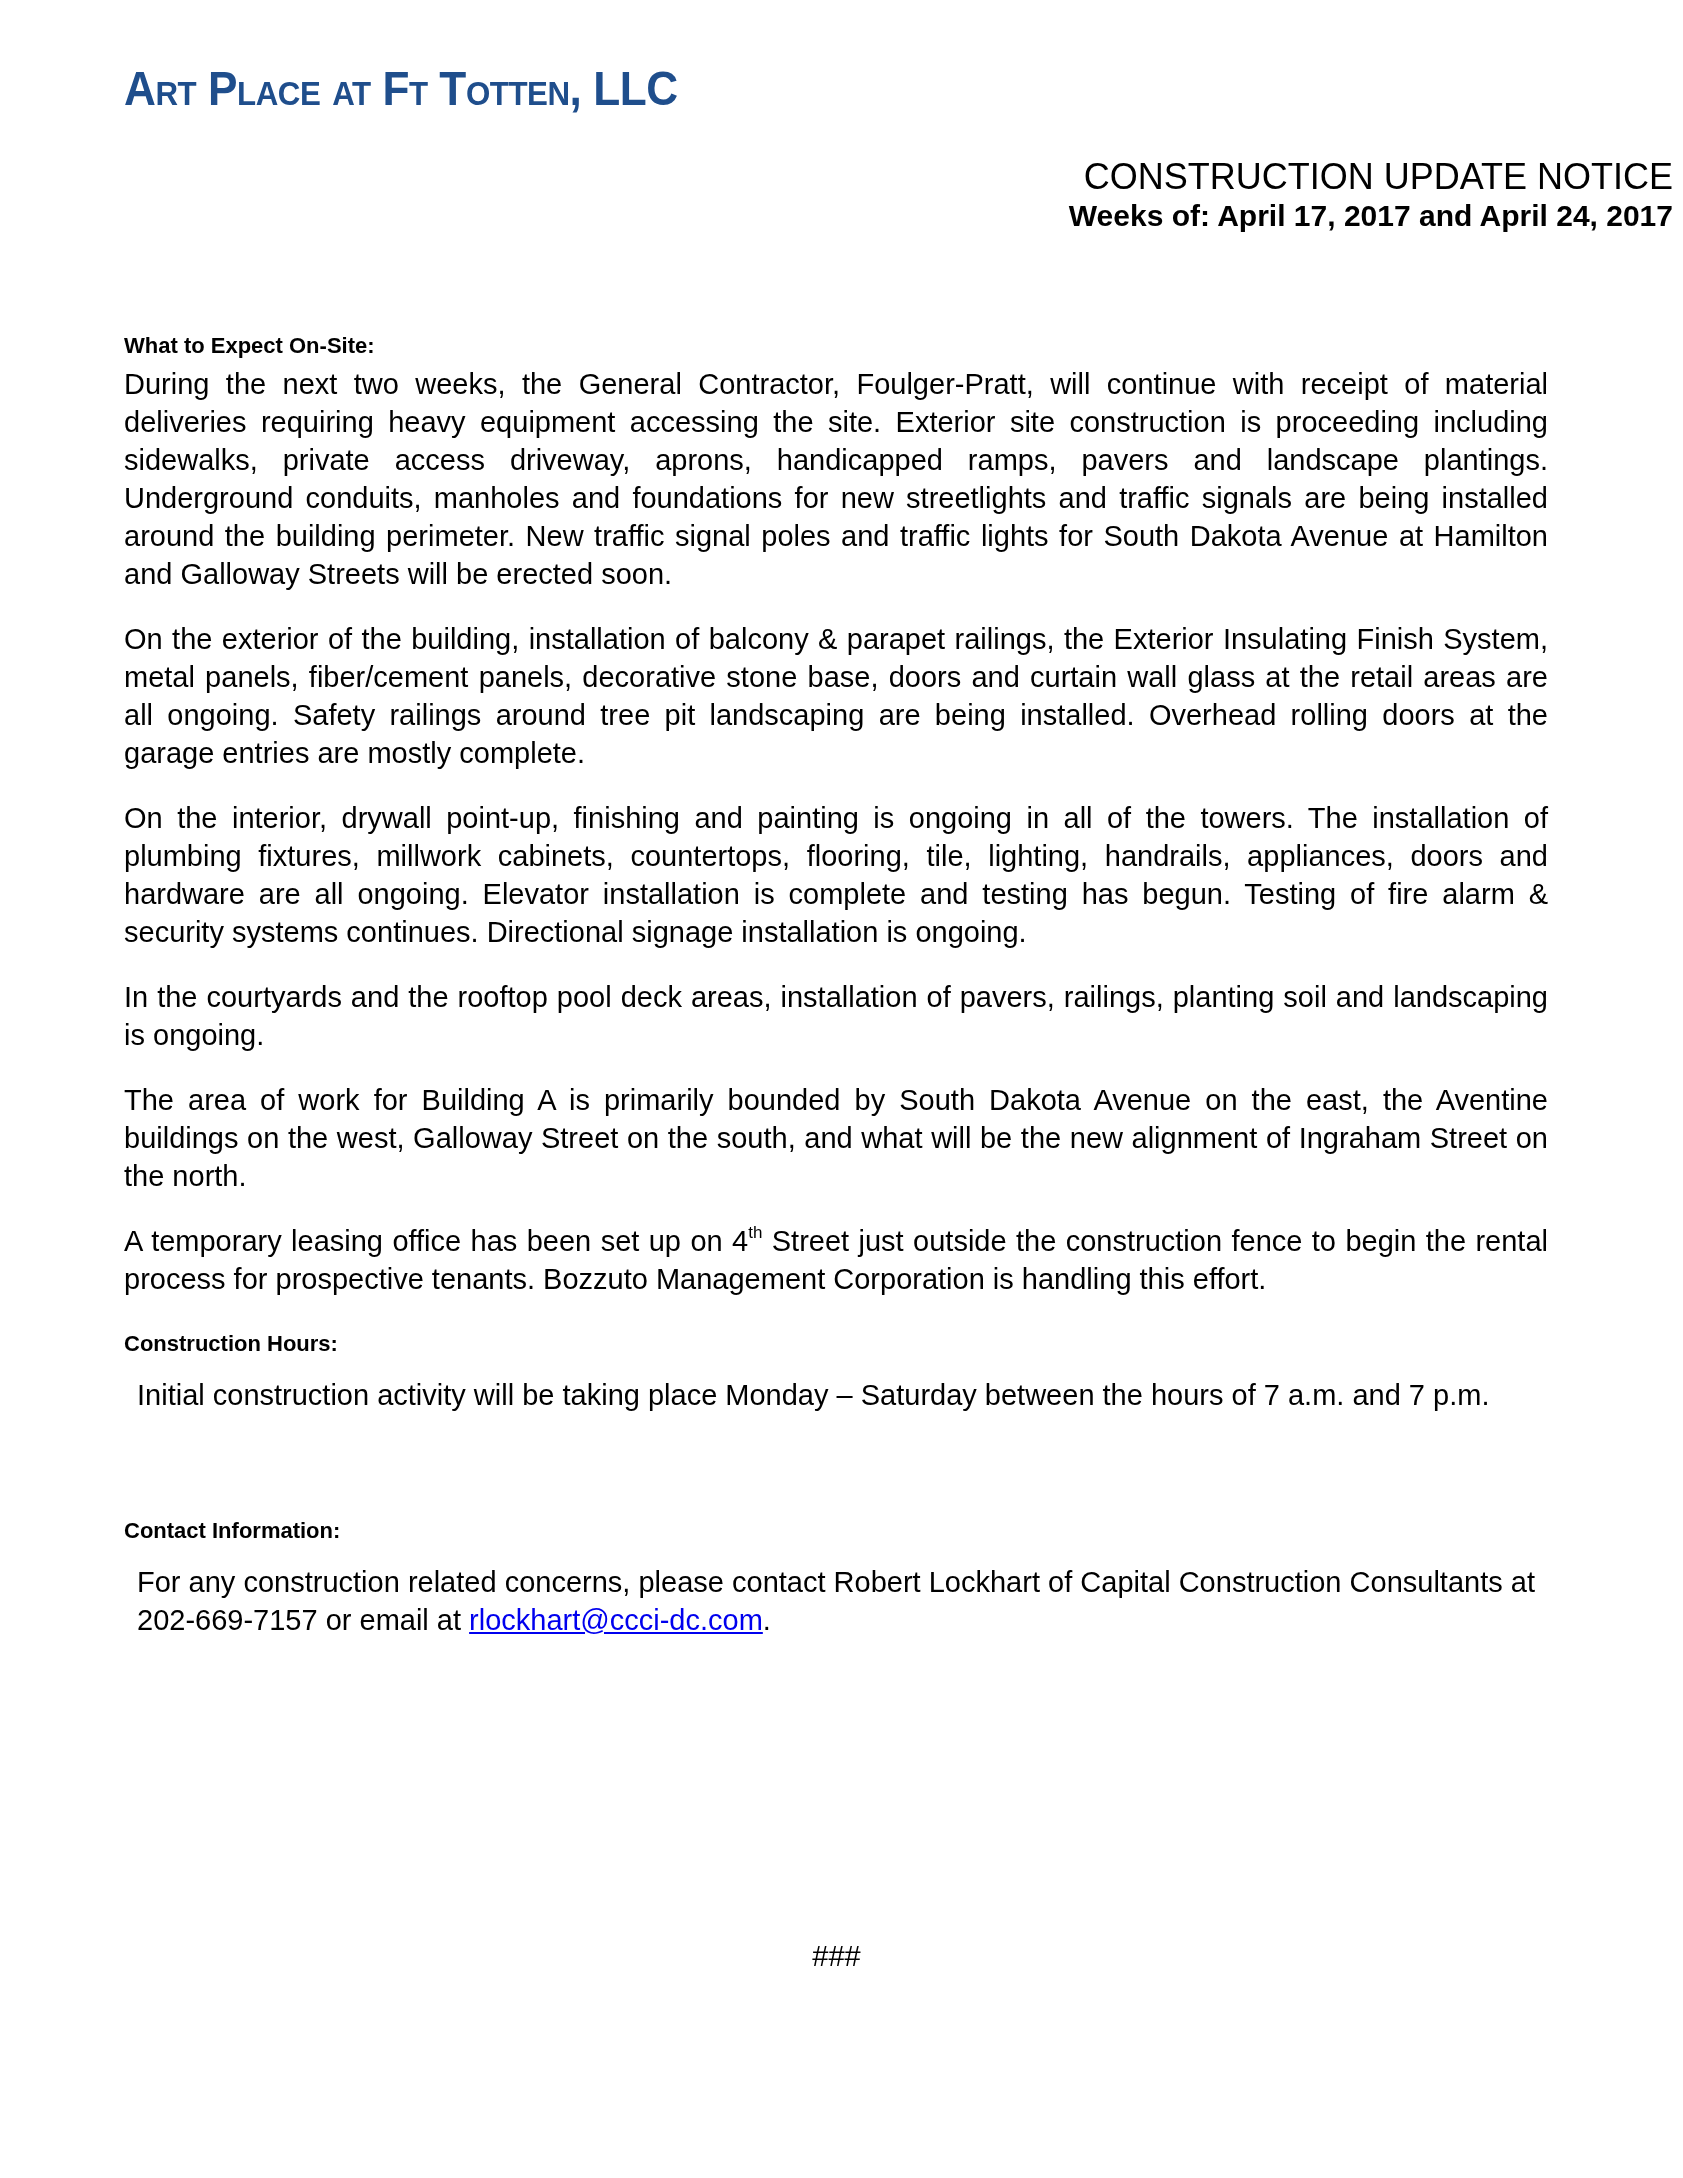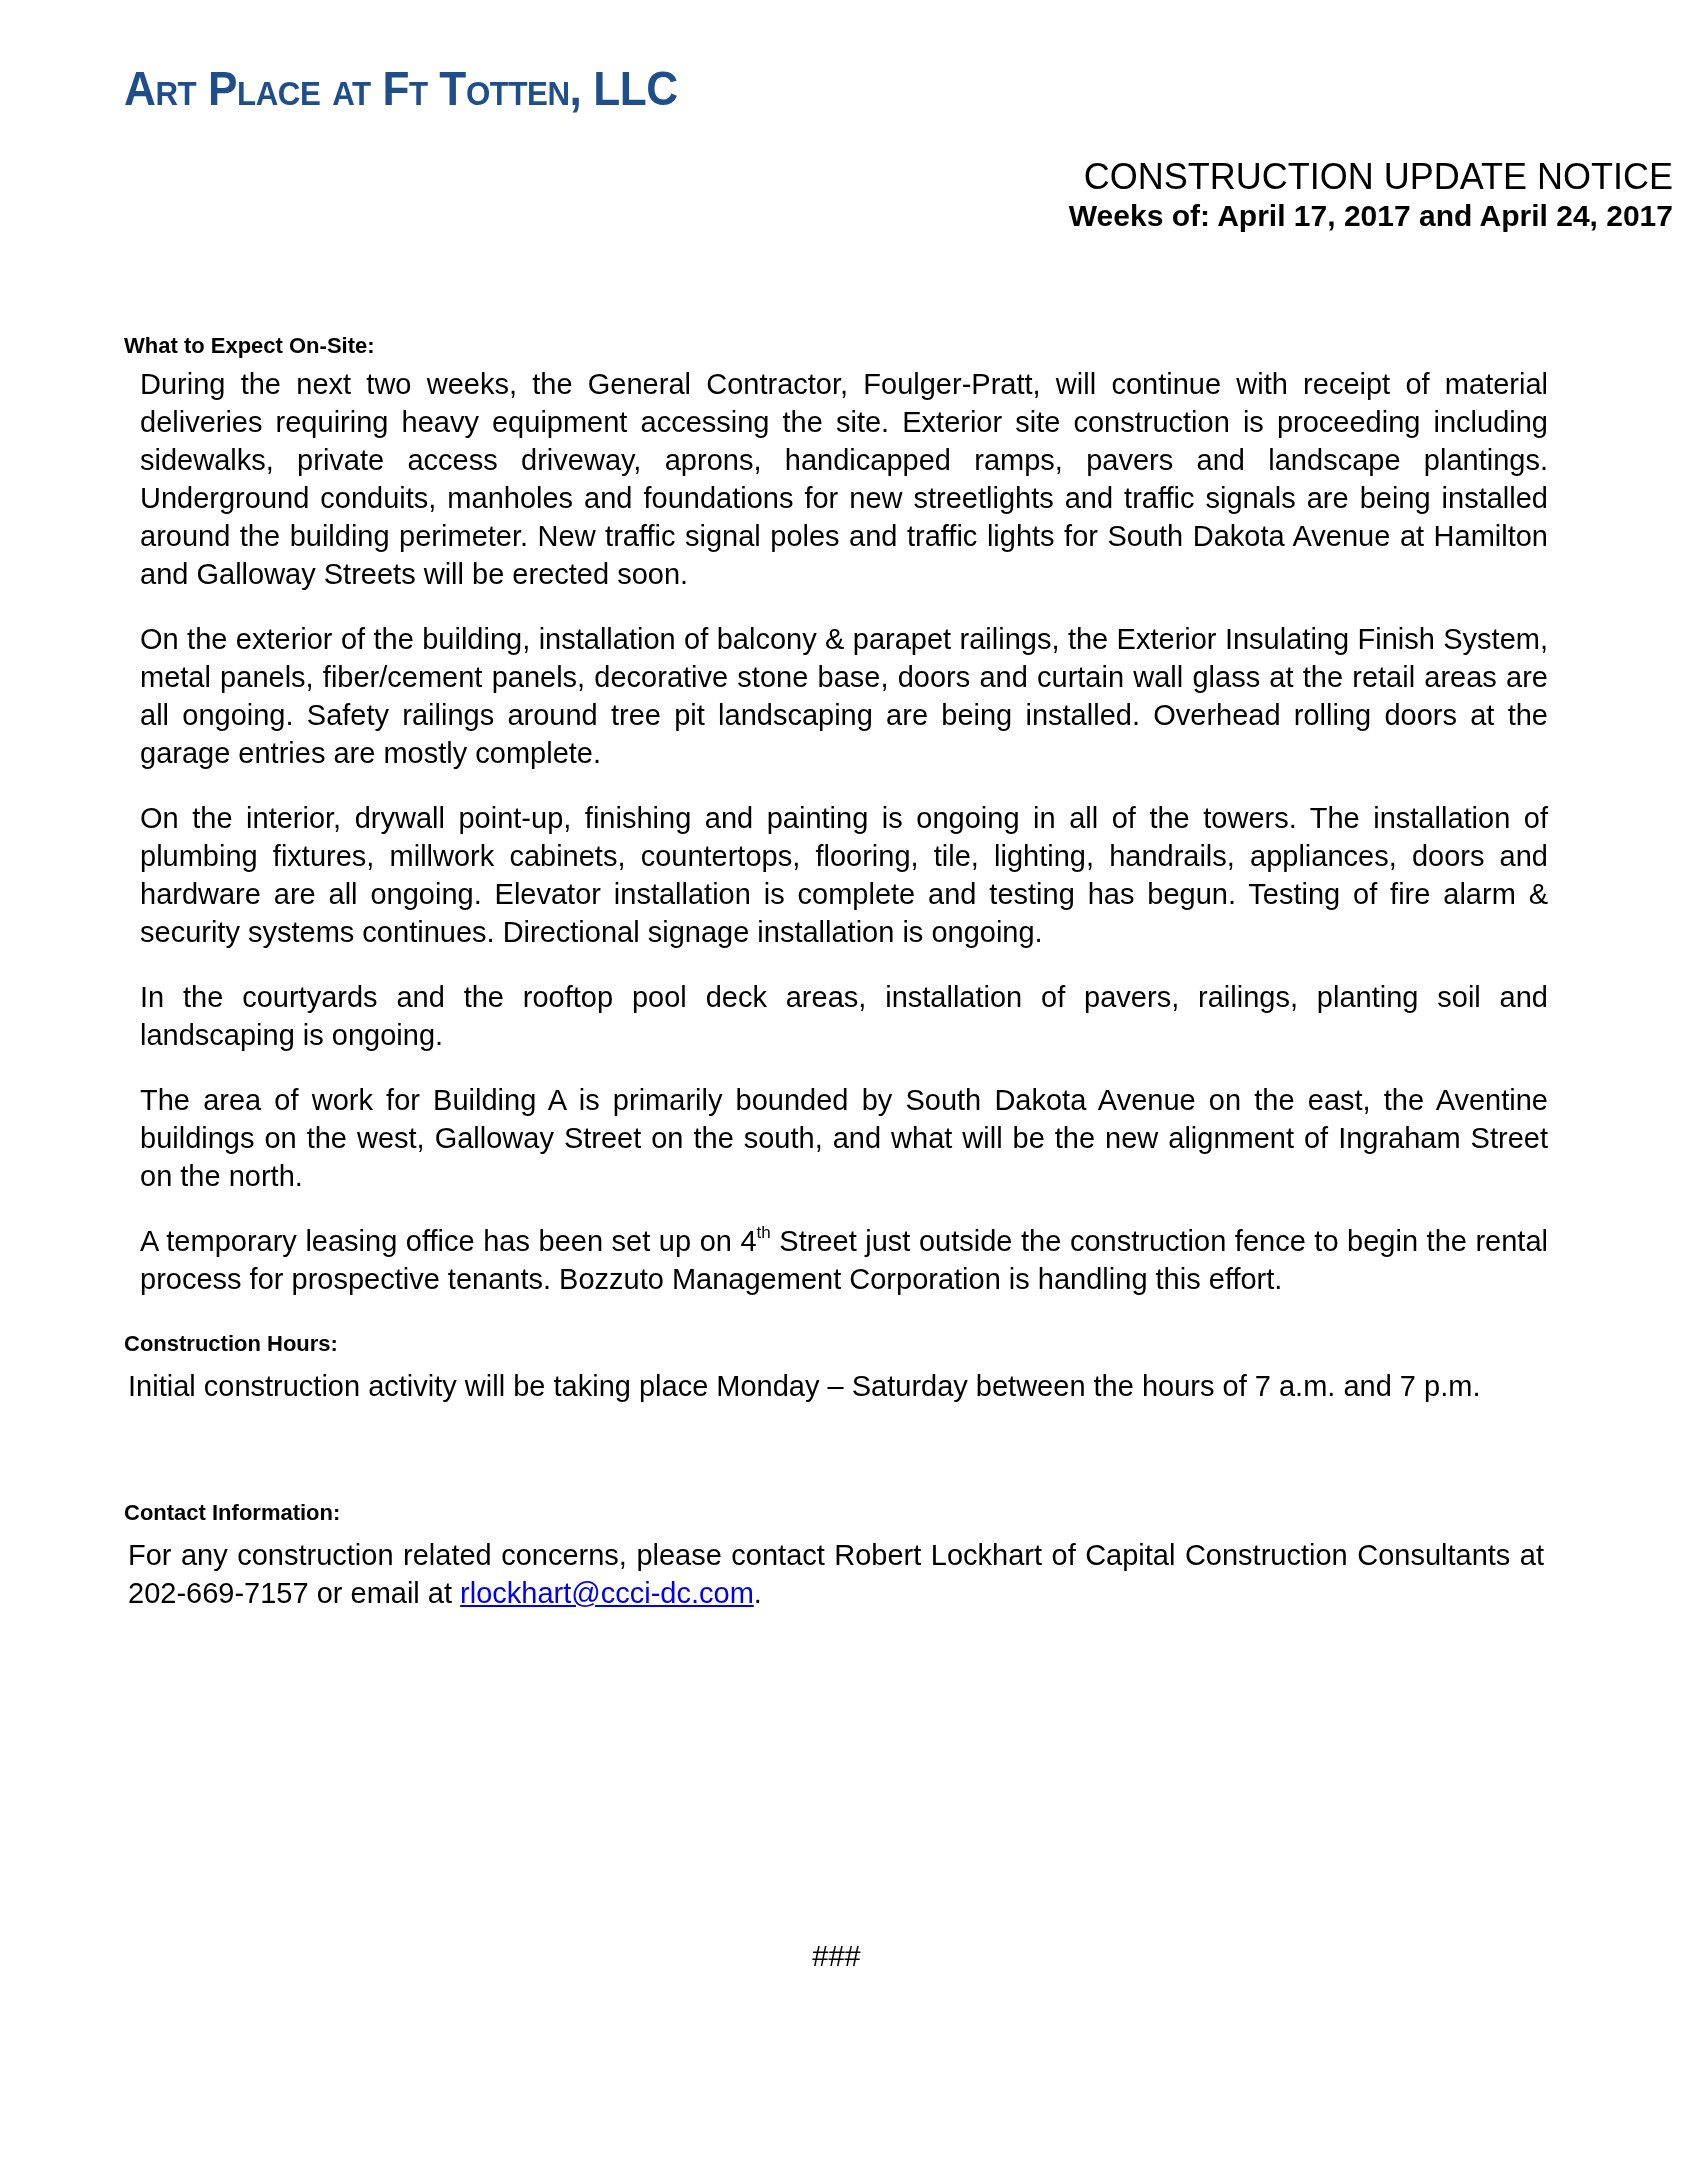--- a/index.html
+++ b/index.html
@@ -2,22 +2,22 @@
 <html><head>
 <meta charset="utf-8">
 <style>
   html, body { margin:0; padding:0; background:#fff; }
   body { width:1683px; height:2178px; position:relative; overflow:hidden; font-family:"Liberation Sans", sans-serif; color:#000; }
   .company { position:absolute; left:124px; top:61px; font-size:48px; font-weight:bold; color:#1f4e8c; letter-spacing:-0.5px; font-variant:small-caps; transform:scaleX(0.92); transform-origin:left; }
   .notice-title { position:absolute; left:0; width:1673px; top:156px; text-align:right; font-size:36px; }
   .weeks { position:absolute; left:0; width:1673px; top:199px; text-align:right; font-size:30px; font-weight:bold; }
   .content { position:absolute; left:124px; width:1424px; top:327px; font-size:29px; line-height:38px; }
   .content h3 { margin:0; font-size:22px; font-weight:bold; line-height:38px; }
-  .content p { margin:0 0 27px 16px; text-align:justify; }
-  .content p.tight { margin:4px; }
+  .content p { margin:0 0 27px 0; text-align:justify; }
+  .content p.tight { margin:13px; }
   .content sup { font-size:17px; line-height:0; vertical-align:13px; }
   .gap-after-hours { height:85px; }
   a.email { color:#0000ee; text-decoration:underline; }
   .end { position:absolute; left:0; width:1673px; top:1940px; text-align:center; font-size:29px; }
 </style>
 </head>
 <body>
 
 <div class="company">Art Place at Ft Totten, LLC</div>
 <div class="notice-title">CONSTRUCTION UPDATE NOTICE</div>

